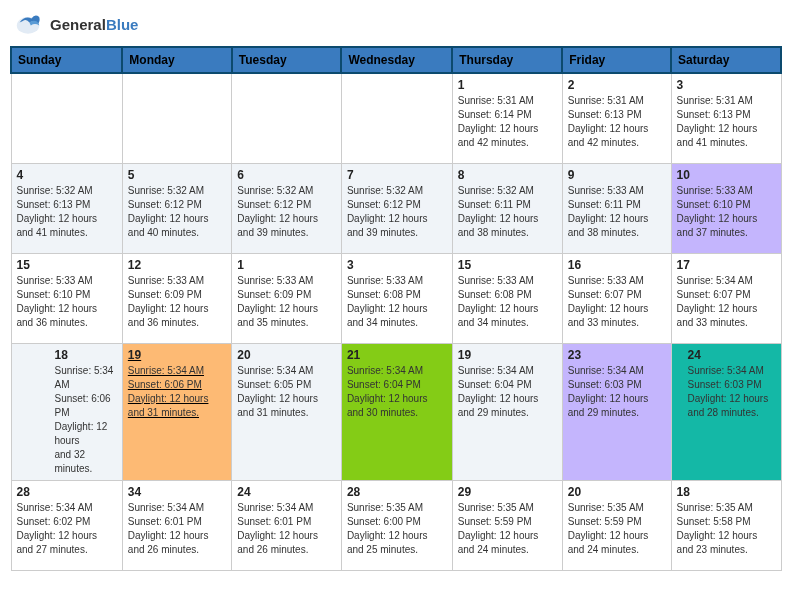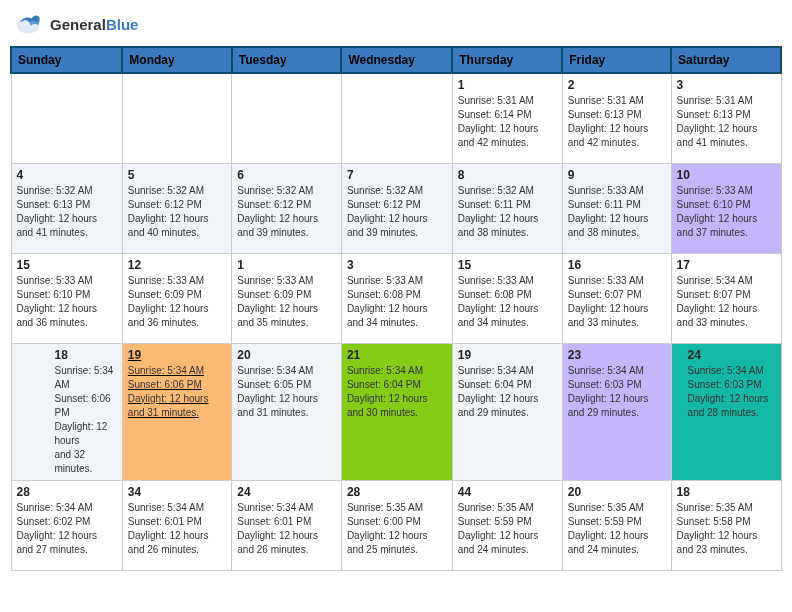--- a/index.html
+++ b/index.html
@@ -314,21 +314,21 @@
 and 26 minutes.</div>
         </td>
         <td>
           <div class="day-number">28</div>
           <div class="day-info" style="white-space: pre-line;">Sunrise: 5:35 AM
 Sunset: 6:00 PM
 Daylight: 12 hours
 and 25 minutes.</div>
         </td>
         <td>
-          <div class="day-number">44</div>
+          <div class="day-number">29</div>
           <div class="day-info" style="white-space: pre-line;">Sunrise: 5:35 AM
 Sunset: 5:59 PM
 Daylight: 12 hours
 and 24 minutes.</div>
         </td>
         <td>
           <div class="day-number">20</div>
           <div class="day-info" style="white-space: pre-line;">Sunrise: 5:35 AM
 Sunset: 5:59 PM
 Daylight: 12 hours

